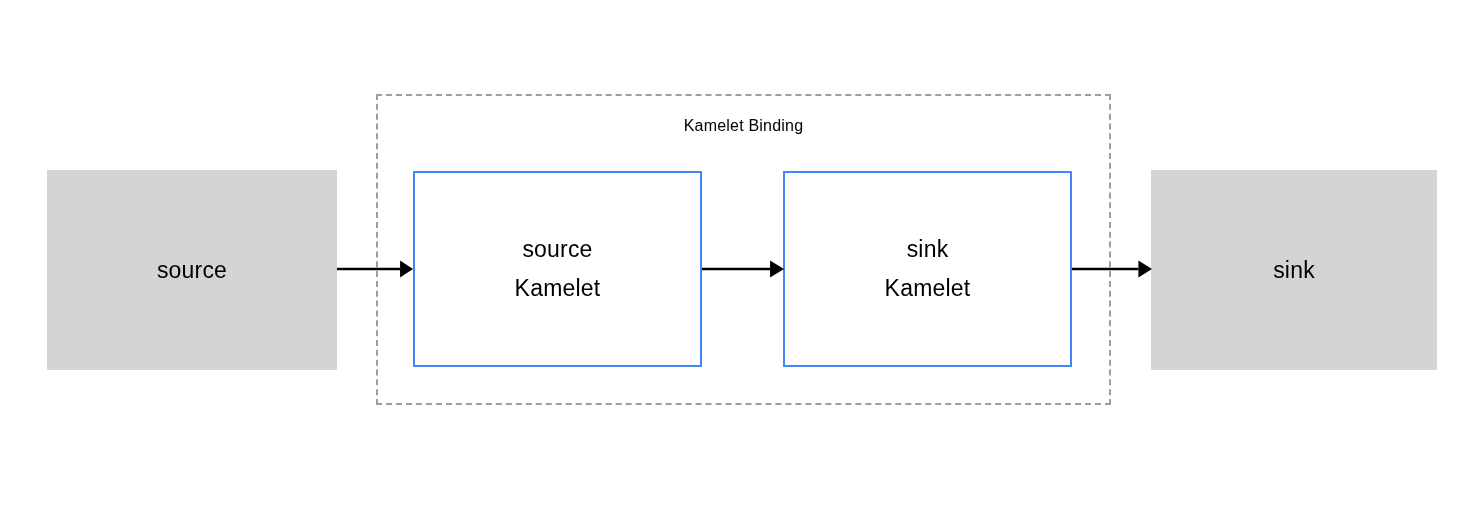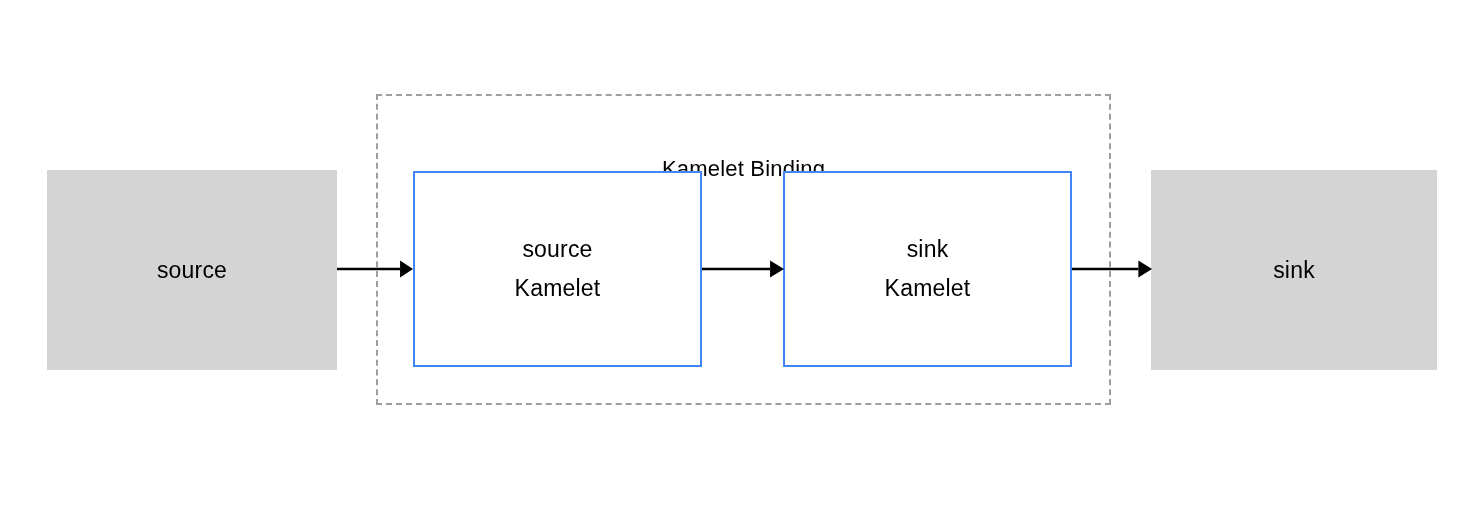--- a/index.html
+++ b/index.html
@@ -39,26 +39,25 @@
   }
   .group-frame {
     position: absolute;
     box-sizing: border-box;
     border: 2px dashed #9e9e9e;
     background: transparent;
   }
   .group-title {
     position: absolute;
     color: #000000;
-    font-size: 22px;
+    font-size: 16px;
     line-height: 28px;
     white-space: nowrap;
     text-align: center;
     letter-spacing: 0.2px;
-    margin-top: 43px;
   }
   .node-label {
     white-space: pre-line;
   }
   .edge {
     position: absolute;
     height: 30px;
     pointer-events: none;
   }
   .edge svg {

